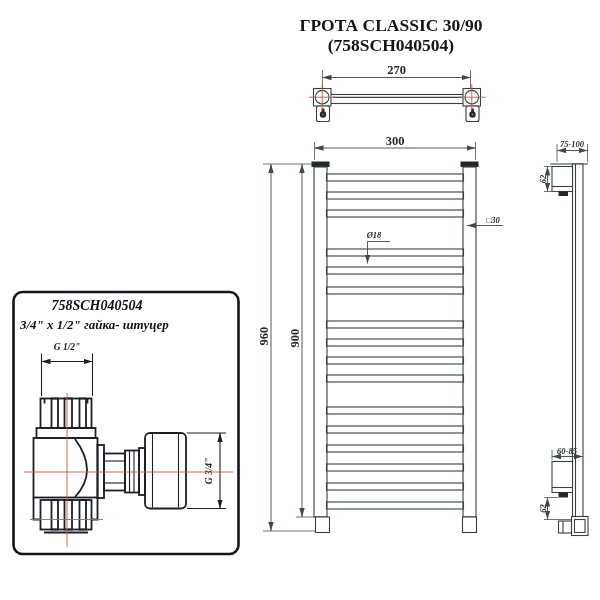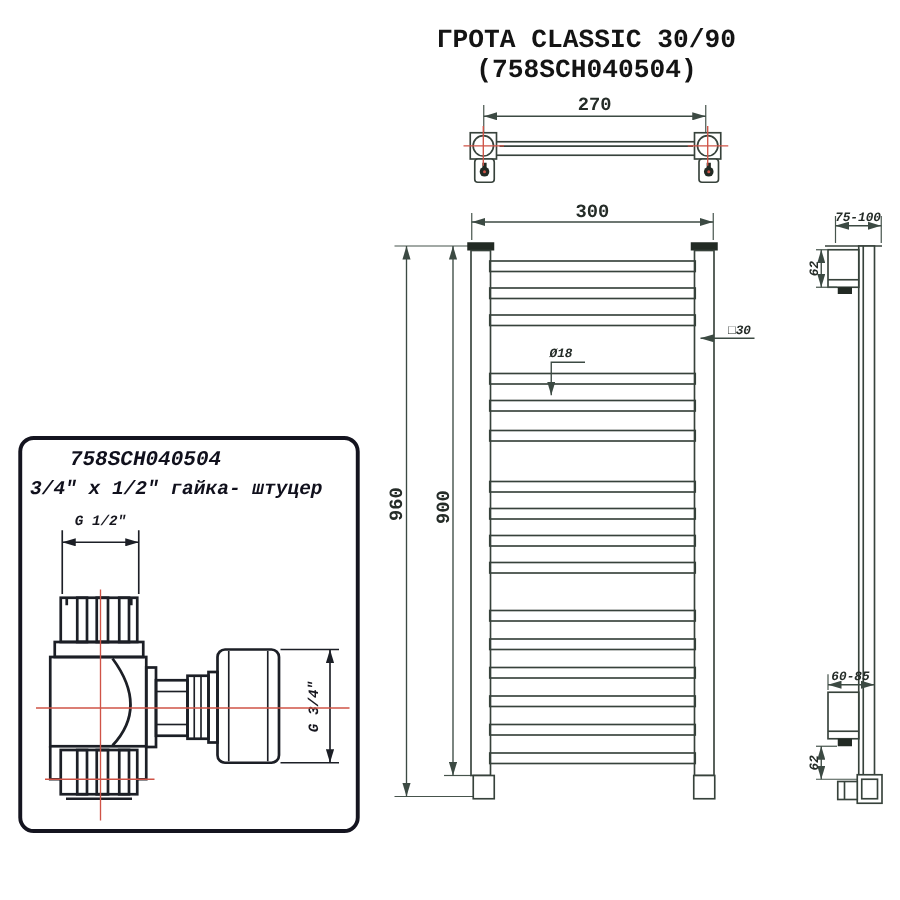--- a/index.html
+++ b/index.html
@@ -1,16 +1,16 @@
 <!DOCTYPE html>
 <html><head>
 <meta charset="utf-8">
 <style>
   html,body{margin:0;padding:0;background:#ffffff;width:600px;height:600px;overflow:hidden;}
-  #stage{position:relative;width:600px;height:600px;font-family:Liberation Mono, monospace;}
+  #stage{position:relative;width:600px;height:600px;font-family:Liberation Serif, serif;}
   svg{position:absolute;top:0;left:0;}
   
   .geo{stroke:#37423b;stroke-width:1.1;fill:none;}
   .geo-fill{fill:#ffffff;stroke:#37423b;stroke-width:1.1;}
   .solid{fill:#222a24;stroke:none;}
   .dim{stroke:#3c4a43;stroke-width:0.9;fill:none;}
   .ext{stroke:#46544c;stroke-width:0.8;fill:none;}
   .red{stroke:#cf5346;stroke-width:0.9;fill:none;}
   .ins{stroke:#1c1f26;stroke-width:1.8;fill:none;}
   .ins-thin{stroke:#1c1f26;stroke-width:1.1;fill:none;}

